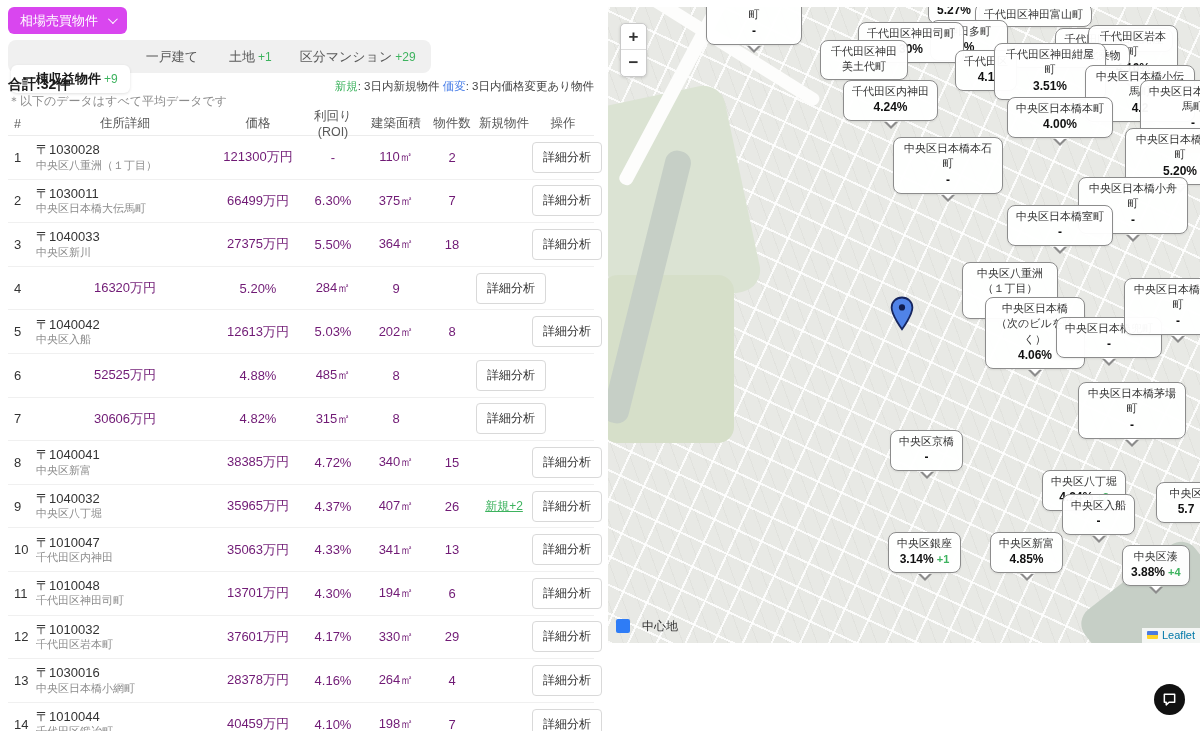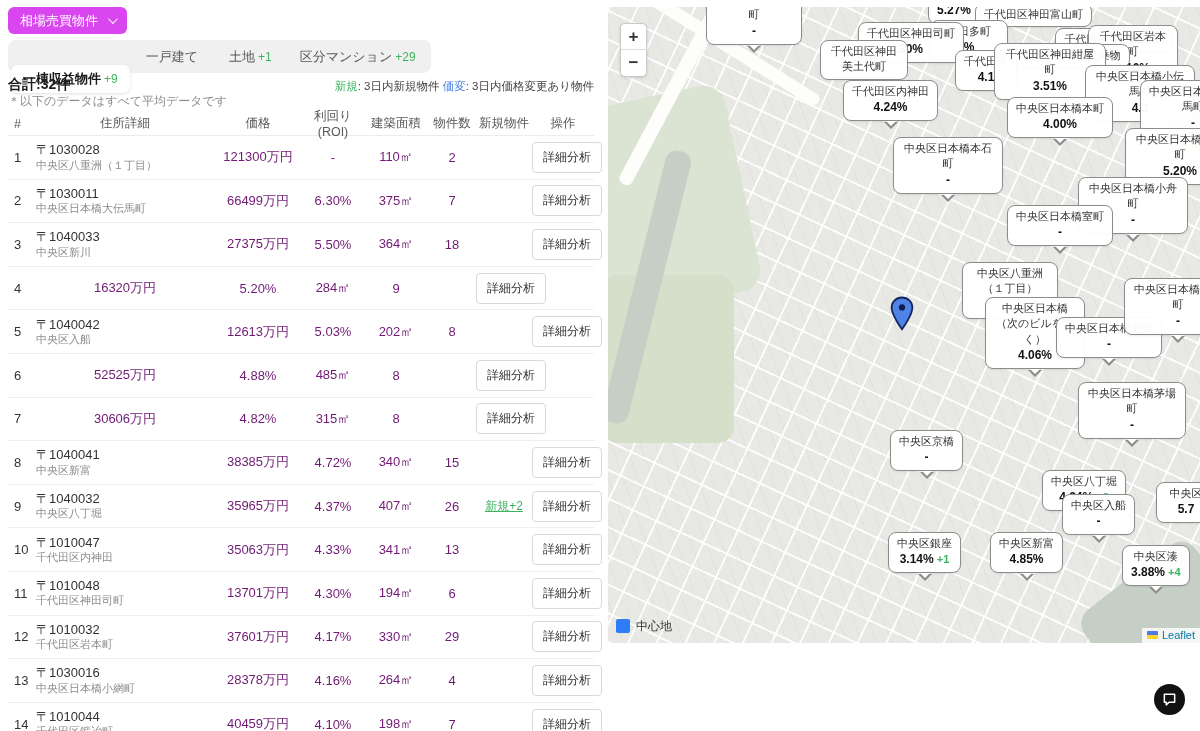--- a/index.html
+++ b/index.html
@@ -73,21 +73,21 @@
   .tip .tval { font-weight:bold; color:#111; font-size:12px; }
   .tip .textra { color:#3eb35f; font-weight:bold; font-size:11px; }
   .tip.pointer::before { content:""; position:absolute; left:50%; bottom:-9px; margin-left:-7px;
     border:7px solid transparent; border-top-color:#8c8c8c; border-bottom:none; }
   .tip.pointer::after { content:""; position:absolute; left:50%; bottom:-6px; margin-left:-5px;
     border:5px solid transparent; border-top-color:#fff; border-bottom:none; }
 
   .pin { position:absolute; left:282px; top:289px; z-index:40; }
 
   .map-legend { position:absolute; left:8px; bottom:-0px; height:26px; display:flex; align-items:center;
-    gap:6px; z-index:70; font-size:12px; color:#333; bottom:4px;}
+    gap:12px; z-index:70; font-size:12px; color:#333; bottom:4px;}
   .sq { width:14px; height:14px; border-radius:2px; }
   .attrib { position:absolute; right:0; bottom:0; background:rgba(255,255,255,.8); padding:1px 5px 2px;
     font-size:11px; color:#0078A8; display:flex; align-items:center; gap:4px; z-index:70; }
   .flag { display:inline-block; width:11px; height:8px; border-radius:1px; overflow:hidden; }
   .flag b { display:block; height:4px; background:#4C7BE1; }
   .flag i { display:block; height:4px; background:#FFD429; }
 
   .chat-fab { position:absolute; left:1154px; top:684px; width:31px; height:31px; border-radius:50%;
     background:#111; border:none; cursor:pointer; display:flex; align-items:center; justify-content:center; }
 </style>

